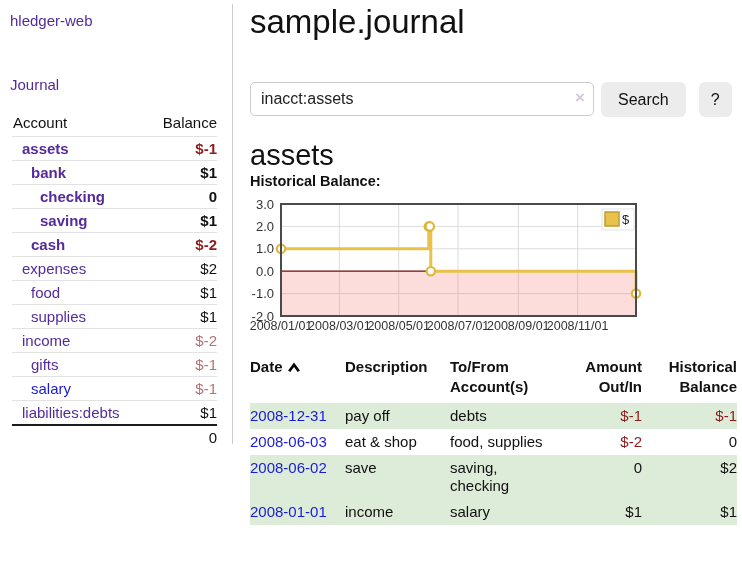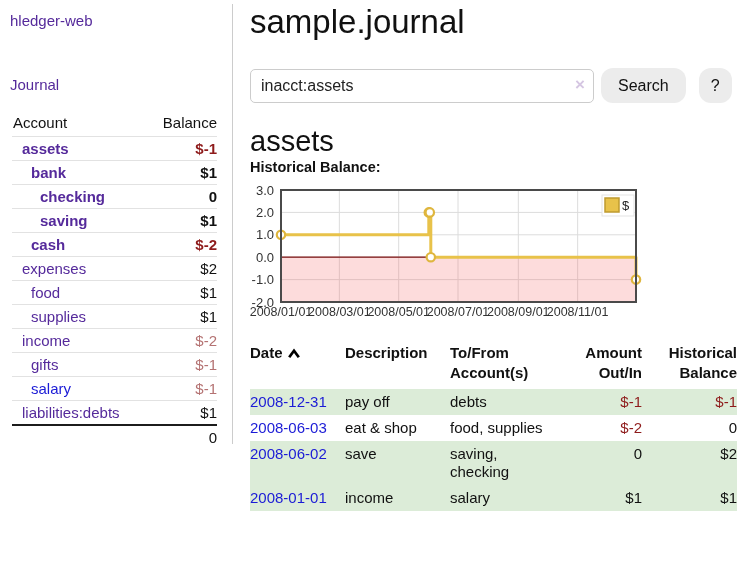--- a/index.html
+++ b/index.html
@@ -36,33 +36,33 @@
   .b { font-weight: 700; }
   .neg { color: var(--negative); }
   .negdim { color: var(--negative_dim); }
   .lvl0 { padding-left: 10px; display: inline-block; }
   .lvl1 { padding-left: 19px; display: inline-block; }
   .lvl2 { padding-left: 28px; display: inline-block; }
 
   
   .main { position: absolute; left: 234px; top: 0; width: 508px; padding: 2px 0 0 16px; }
   h1.page-title { font-size: 33px; font-weight: 400; line-height: 40px; letter-spacing: 0; }
-  .search-row { margin-top: 26px; display: flex; align-items: center; height: 35px; }
+  .search-row { margin-top: 40px; display: flex; height: 35px; }
   .search-wrap { position: relative; width: 344px; }
   .search-input {
     width: 344px; height: 34px; border: 1px solid #ccc; border-radius: 5px;
     font-size: 16px; padding: 0 30px 0 10px; color: #222; outline: none;
     font-family: inherit;
   }
   .clear-x {
     position: absolute; right: 9px; top: 6px; font-size: 17px; font-weight: 700;
     color: #d5c6e2; cursor: pointer; line-height: 20px;
   }
   .btn {
-    margin-left: 7px; height: 35px; background: #ececec; border: 0; border-radius: 12px;
+    margin-left: 7px; height: 35px; background: #ececec; border: 0; border-radius: 6px;
     font-size: 16px; color: #111; padding: 0 17px; cursor: pointer; font-family: inherit;
   }
   .btn.help { margin-left: 13px; padding: 0 12px; }
   h2.acct-title { margin-top: 21px; font-size: 29px; font-weight: 400; line-height: 34px; }
   .chart-label { font-size: 14.5px; font-weight: 700; line-height: 18px; }
   .chart-box { margin: 5px 0 0 -6px; width: 400px; height: 142px; }
   .chart-box svg { display: block; }
 
   
   .register {

